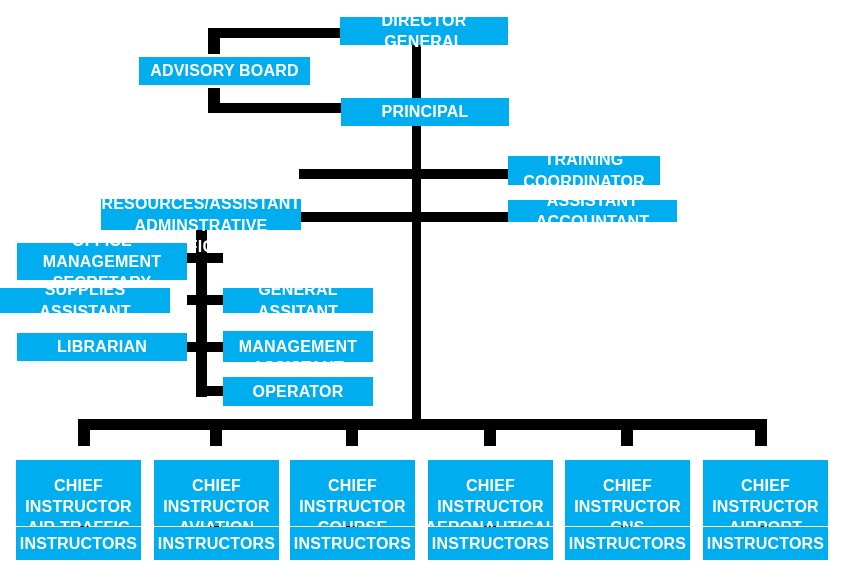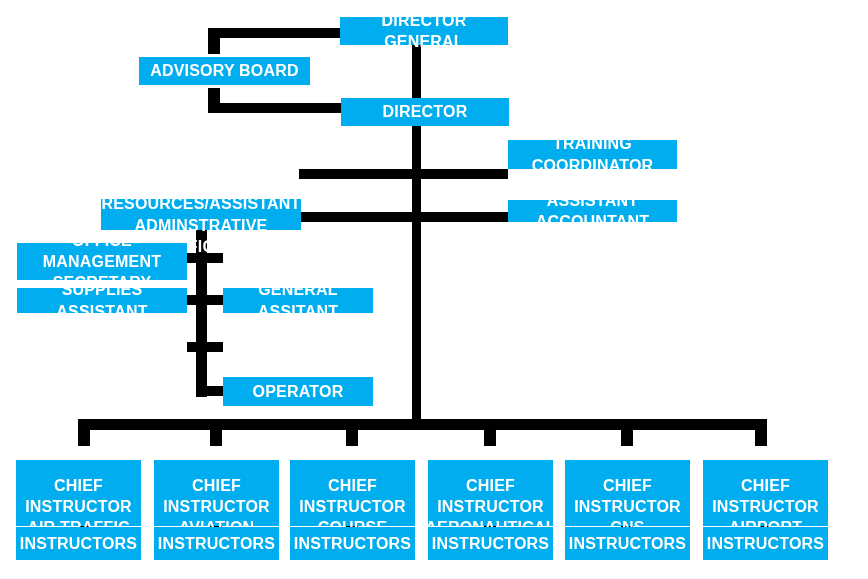--- a/index.html
+++ b/index.html
@@ -69,31 +69,34 @@
 
   <div class="line" style="left:78px;top:512px;width:12px;height:15px"></div>
   <div class="line" style="left:210px;top:512px;width:12px;height:15px"></div>
   <div class="line" style="left:346px;top:512px;width:12px;height:15px"></div>
   <div class="line" style="left:484px;top:512px;width:12px;height:15px"></div>
   <div class="line" style="left:621px;top:512px;width:12px;height:15px"></div>
   <div class="line" style="left:759px;top:512px;width:12px;height:15px"></div>
 
   <div class="node" style="left:340px;top:17px;width:168px;height:28px">DIRECTOR GENERAL</div>
   <div class="node halo" style="left:139px;top:57px;width:171px;height:28px">ADVISORY BOARD</div>
-  <div class="node" style="left:341px;top:98px;width:168px;height:28px">DIRECTOR</div>
+  <div class="node" style="left:341px;top:98px;width:168px;height:28px">PRINCIPAL</div>
 
-  <div class="node" style="left:508px;top:140px;width:169px;height:29px">TRAINING COORDINATOR</div>
+  <div class="node" style="left:508px;top:156px;width:152px;height:29px">TRAINING COORDINATOR</div>
   <div class="node" style="left:101px;top:199px;width:200px;height:31px">HUMAN RESOURCES/ASSISTANT
 ADMINSTRATIVE OFFICER</div>
   <div class="node" style="left:508px;top:200px;width:169px;height:22px">ASSISTANT ACCOUNTANT</div>
 
   <div class="node" style="left:17px;top:243px;width:170px;height:37px">OFFICE MANAGEMENT
 SECRETARY</div>
-  <div class="node" style="left:17px;top:288px;width:170px;height:25px">SUPPLIES ASSISTANT</div>
+  <div class="node" style="left:0;top:288px;width:170px;height:25px">SUPPLIES ASSISTANT</div>
   <div class="node" style="left:223px;top:288px;width:150px;height:25px">GENERAL ASSITANT</div>
+  <div class="node" style="left:17px;top:333px;width:170px;height:28px">LIBRARIAN</div>
+  <div class="node" style="left:223px;top:331px;width:150px;height:31px">RECORDS MANAGEMENT
+ASSISTANT</div>
   <div class="node" style="left:223px;top:377px;width:150px;height:29px">OPERATOR</div>
 
   <div class="node top-align" style="left:16px;top:446px;width:125px;height:66px">CHIEF INSTRUCTOR
 AIR TRAFFIC
 MANAGEMENT</div>
   <div class="node top-align" style="left:154px;top:446px;width:125px;height:66px">CHIEF INSTRUCTOR
 AVIATION
 SECURITY</div>
   <div class="node top-align" style="left:290px;top:446px;width:125px;height:66px">CHIEF INSTRUCTOR
 COURSE

